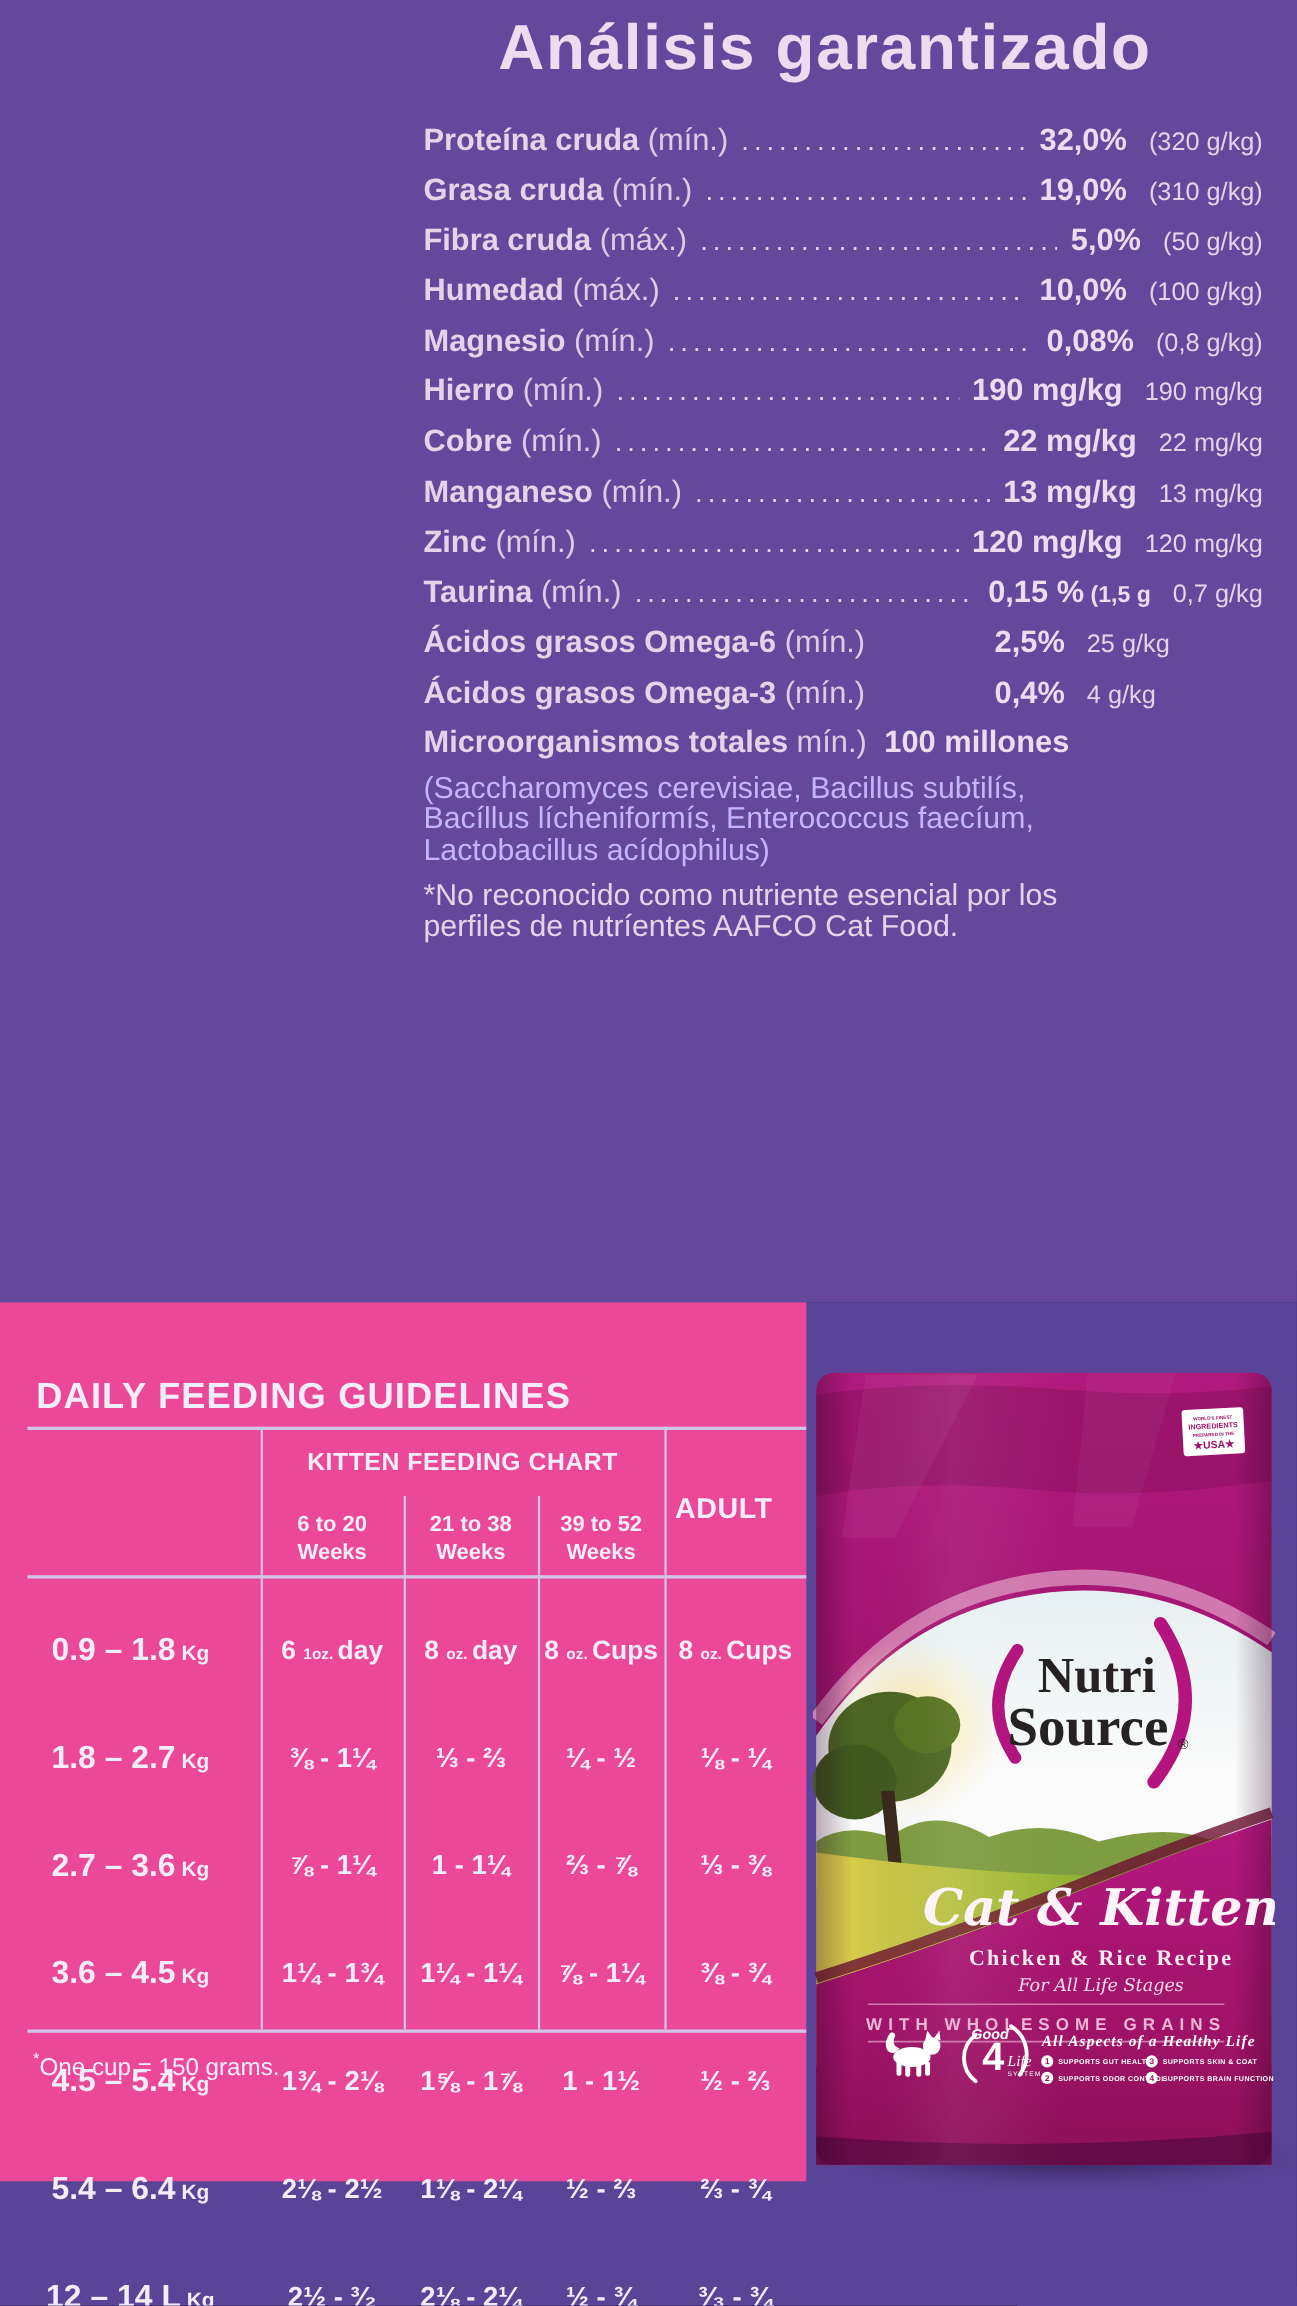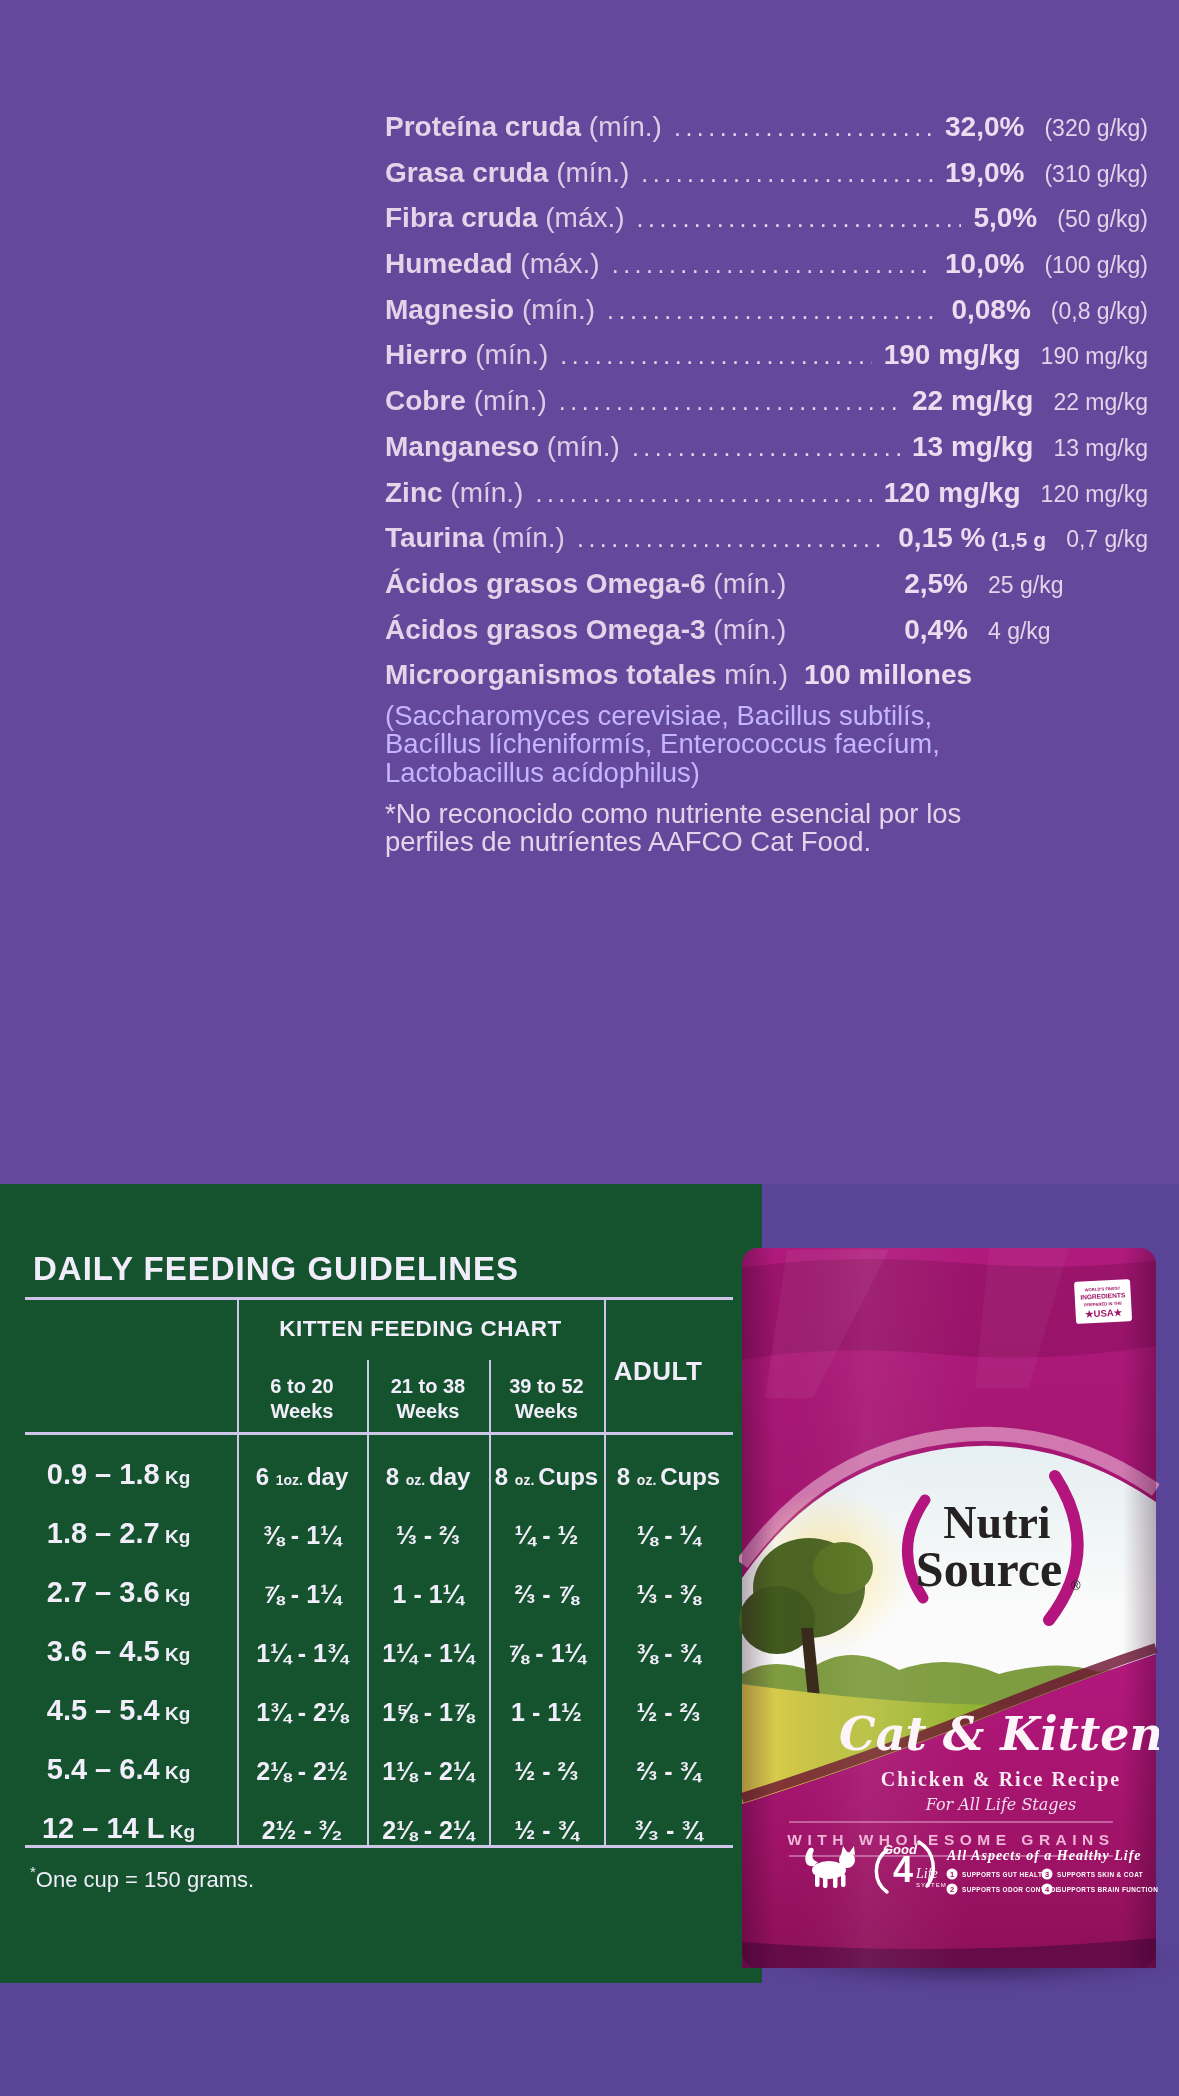--- a/index.html
+++ b/index.html
@@ -30,40 +30,41 @@
   .rule{position:absolute;background:#CFC5E8;height:2.5px;}
   .vline{position:absolute;background:#CFC5E8;width:2px;}
   .hdr-weight{position:absolute;left:0;top:124px;width:237px;text-align:center;
       font-size:21.5px;font-weight:700;line-height:27px;}
   .hdr-kitten{position:absolute;left:237px;top:132px;width:367px;text-align:center;
       font-size:22.5px;font-weight:700;letter-spacing:.5px;}
   .hdr-age{position:absolute;top:190px;text-align:center;font-size:20px;font-weight:700;line-height:25px;}
   .hdr-adult{position:absolute;left:604px;top:172px;width:108px;text-align:center;
       font-size:26px;font-weight:700;letter-spacing:.5px;}
   .tbody{position:absolute;left:0;top:248px;width:733px;}
-  .trow{display:flex;height:59px;align-items:flex-end;}
+  .trow{display:flex;height:59px;align-items:center;margin-top:39px;}
   .tcell{text-align:center;font-size:25px;font-weight:600;white-space:nowrap;}
   .tcell.w{font-size:29px;font-weight:700;}
   .kg{font-size:19px;font-weight:700;}
   .unit-big{font-size:24px;font-weight:600;}
   .unit-sm{font-size:14px;font-weight:600;}
   .feeding-footnote{position:absolute;left:30px;top:679px;font-size:22px;font-weight:500;}
   .fstar{font-size:15px;vertical-align:10px;}
   
   .bag-shadow{position:absolute;left:758px;top:754px;width:430px;height:48px;
       background:radial-gradient(ellipse at 50% 50%, rgba(22,8,40,.55), rgba(22,8,40,0) 70%);
       filter:blur(6px);}
   .bag{position:absolute;left:739px;top:54px;width:420px;height:742px;}
 </style>
 </head>
 <body>
 
 <div id="page">
 
   <div class="top-section" style="background: rgb(99, 72, 155);">
+    <div class="analysis-title">Análisis garantizado</div>
     <div class="analysis-rows">
         <div class="arow">
           <span class="alabel">Proteína cruda</span>
           <span class="aqual">&nbsp;(mín.)</span>
           <span class="adots">..........................................................................................</span>
           <span class="aval">32,0%</span>
           <span class="ametric">(320 g/kg)</span>
         </div>
         <div class="arow">
           <span class="alabel">Grasa cruda</span>
@@ -154,21 +155,21 @@
       <div>Lactobacillus acídophilus)</div>
     </div>
     <div class="aafco-note">
       <div>*No reconocido como nutriente esencial por los</div>
       <div>perfiles de nutríentes AAFCO Cat Food.</div>
     </div>
   </div>
 
   <div class="bottom-section" style="background: rgb(90, 68, 151);">
 
-    <div class="feeding-panel" style="background: #14532d; padding-left: 29px;">
+    <div class="feeding-panel" style="background: #ec4899;">
       <div class="feeding-title">DAILY FEEDING GUIDELINES</div>
 
       <div class="rule" style="left:25px;width:708px;top:113px;"></div>
       <div class="rule" style="left:25px;width:708px;top:248px;"></div>
       <div class="rule" style="left:25px;width:708px;top:661px;"></div>
       <div class="vline" style="left:237px;top:113px;height:548px;"></div>
       <div class="vline" style="left:367px;top:176px;height:485px;"></div>
       <div class="vline" style="left:489px;top:176px;height:485px;"></div>
       <div class="vline" style="left:604px;top:113px;height:548px;"></div>
 

